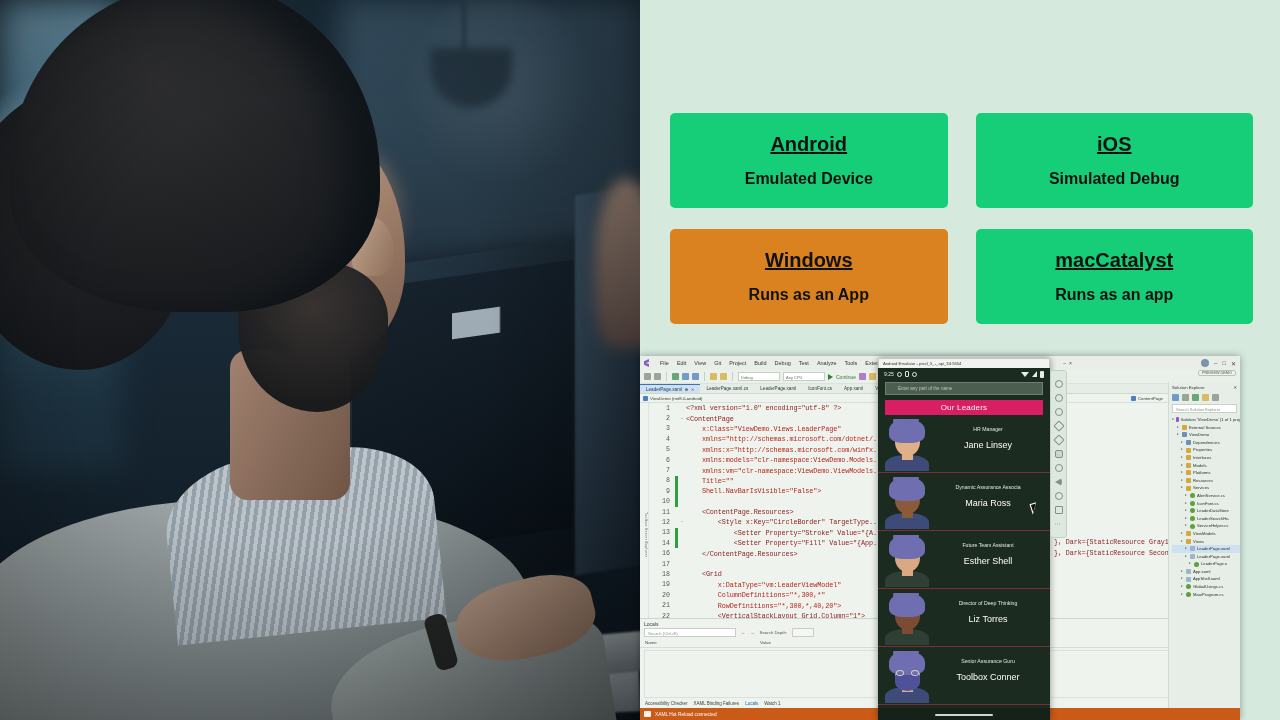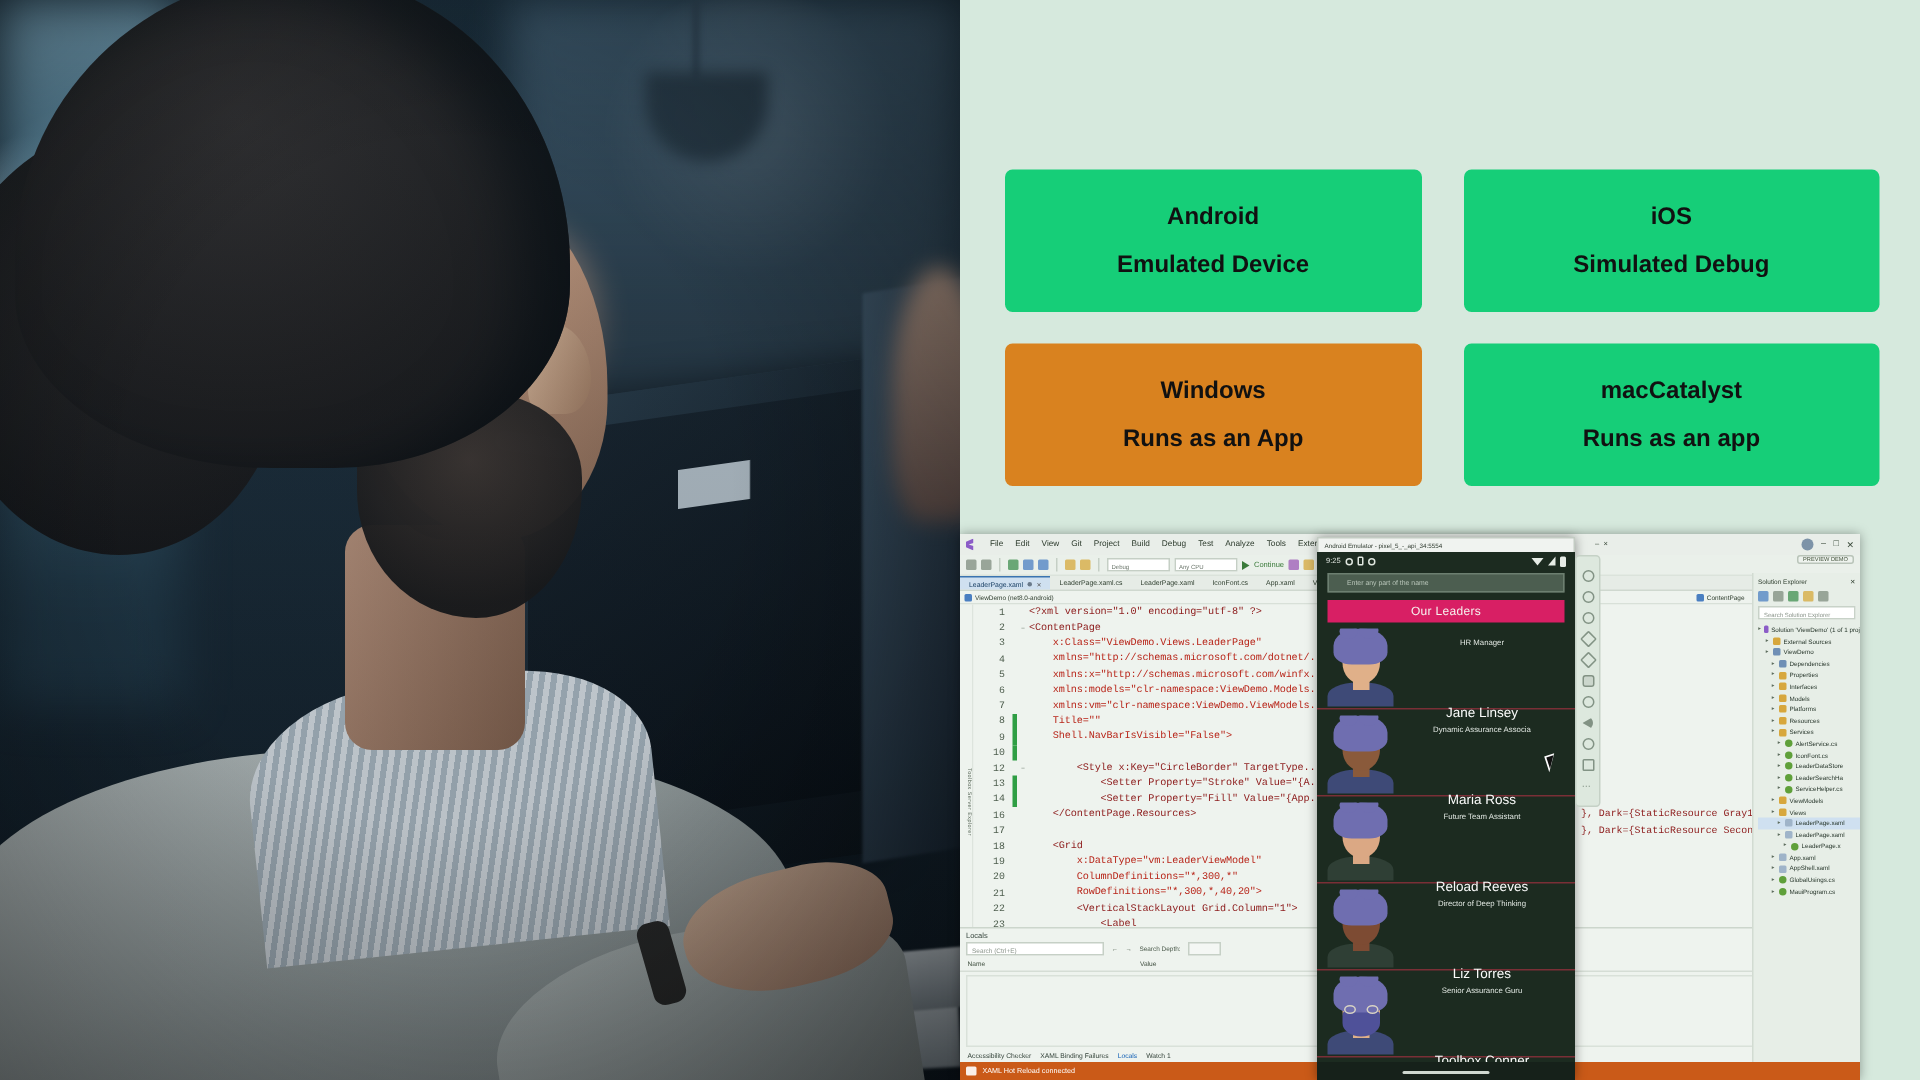--- a/index.html
+++ b/index.html
@@ -122,21 +122,21 @@
     position: absolute; left: 30px; top: 113px; width: 583px;
     display: grid; grid-template-columns: 1fr 1fr; gap: 21px 28px;
   }
   .card {
     height: 95px; border-radius: 5px;
     display: flex; flex-direction: column; align-items: center; justify-content: center;
     gap: 14px; color: #111;
   }
   .card.green { background: #16ce78; }
   .card.orange { background: #d9821f; }
-  .card .l1 { font-size: 16px; font-weight: bold; }
+  .card .l1 { font-size: 20px; font-weight: bold; text-decoration: underline; }
   .card .l2 { font-size: 16px; font-weight: bold; }
 
   
   .vs {
     position: absolute; left: 640px; top: 356px; width: 600px; height: 364px;
     background: #eef3ee; overflow: hidden;
     font-family: "Liberation Sans", sans-serif;
     box-shadow: 0 0 7px rgba(0,0,0,.35);
   }
   .vs-menubar {
@@ -295,21 +295,21 @@
     font-size: 8px; letter-spacing: .2px;
   }
   .emu-list { position: relative; }
   .emu-item { position: relative; height: 58px; border-bottom: 1px solid #7a2f36; }
   .emu-item .role {
     position: absolute; left: 54px; right: 6px; top: 11px; text-align: center;
     font-size: 5.2px; color: #dfe6e0;
   }
   .emu-item .name {
     position: absolute; left: 54px; right: 6px; top: 25px; text-align: center;
-    font-size: 9px; color: #fbfcfb; margin-top: 30px;
+    font-size: 9px; color: #fbfcfb;
   }
   
   .av { position: absolute; left: 6px; top: 4px; width: 46px; height: 52px; overflow: hidden; }
   .av .hair { position:absolute; left:5px; top:0; width:36px; height:24px;
     border-radius:48% 48% 34% 34%; background:#6f6eb0; }
   .av .hairtuft { position:absolute; left:9px; top:-3px; width:12px; height:10px;
     border-radius:50%; background:#6f6eb0;}
   .av .hairtuft2 { position:absolute; left:22px; top:-4px; width:13px; height:11px;
     border-radius:50%; background:#6f6eb0;}
   .av .face { position:absolute; left:11px; top:9px; width:25px; height:28px;
@@ -557,20 +557,26 @@
               <span class="fold"></span>
               <span class="code" style="color: rgb(184, 38, 26);">    Shell.NavBarIsVisible="False"&gt;</span>
             </div>
             <div class="code-row">
               <span class="ln">10</span>
               <span class="chg green"></span>
               <span class="fold"></span>
               <span class="code"></span>
             </div>
             <div class="code-row">
+              <span class="ln">11</span>
+              <span class="chg"></span>
+              <span class="fold"></span>
+              <span class="code" style="color: rgb(140, 26, 26);">    &lt;ContentPage.Resources&gt;</span>
+            </div>
+            <div class="code-row">
               <span class="ln">12</span>
               <span class="chg"></span>
               <span class="fold">–</span>
               <span class="code" style="color: rgb(140, 26, 26);">        &lt;Style x:Key="CircleBorder" TargetType...</span>
             </div>
             <div class="code-row">
               <span class="ln">13</span>
               <span class="chg green"></span>
               <span class="fold"></span>
               <span class="code" style="color: rgb(140, 26, 26);">            &lt;Setter Property="Stroke" Value="{A...</span>
@@ -877,21 +883,21 @@
           <div class="emu-item">
             <div class="av">
               <div class="body" style="background: rgb(47, 63, 53);"></div>
               <div class="neck" style="background: rgb(219, 168, 132);"></div>
               <div class="face" style="background: rgb(219, 168, 132);"></div>
               <div class="hair" style="background: rgb(111, 110, 176);"></div>
               <div class="hairtuft" style="background: rgb(111, 110, 176);"></div>
               <div class="hairtuft2" style="background: rgb(111, 110, 176);"></div>
             </div>
             <div class="role">Future Team Assistant</div>
-            <div class="name">Reload Reeves</div>
+            <div class="name">Esther Shell</div>
           </div>
           <div class="emu-item">
             <div class="av">
               <div class="body" style="background: rgb(47, 63, 53);"></div>
               <div class="neck" style="background: rgb(125, 75, 51);"></div>
               <div class="face" style="background: rgb(125, 75, 51);"></div>
               <div class="hair" style="background: rgb(111, 110, 176);"></div>
               <div class="hairtuft" style="background: rgb(111, 110, 176);"></div>
               <div class="hairtuft2" style="background: rgb(111, 110, 176);"></div>
             </div>

